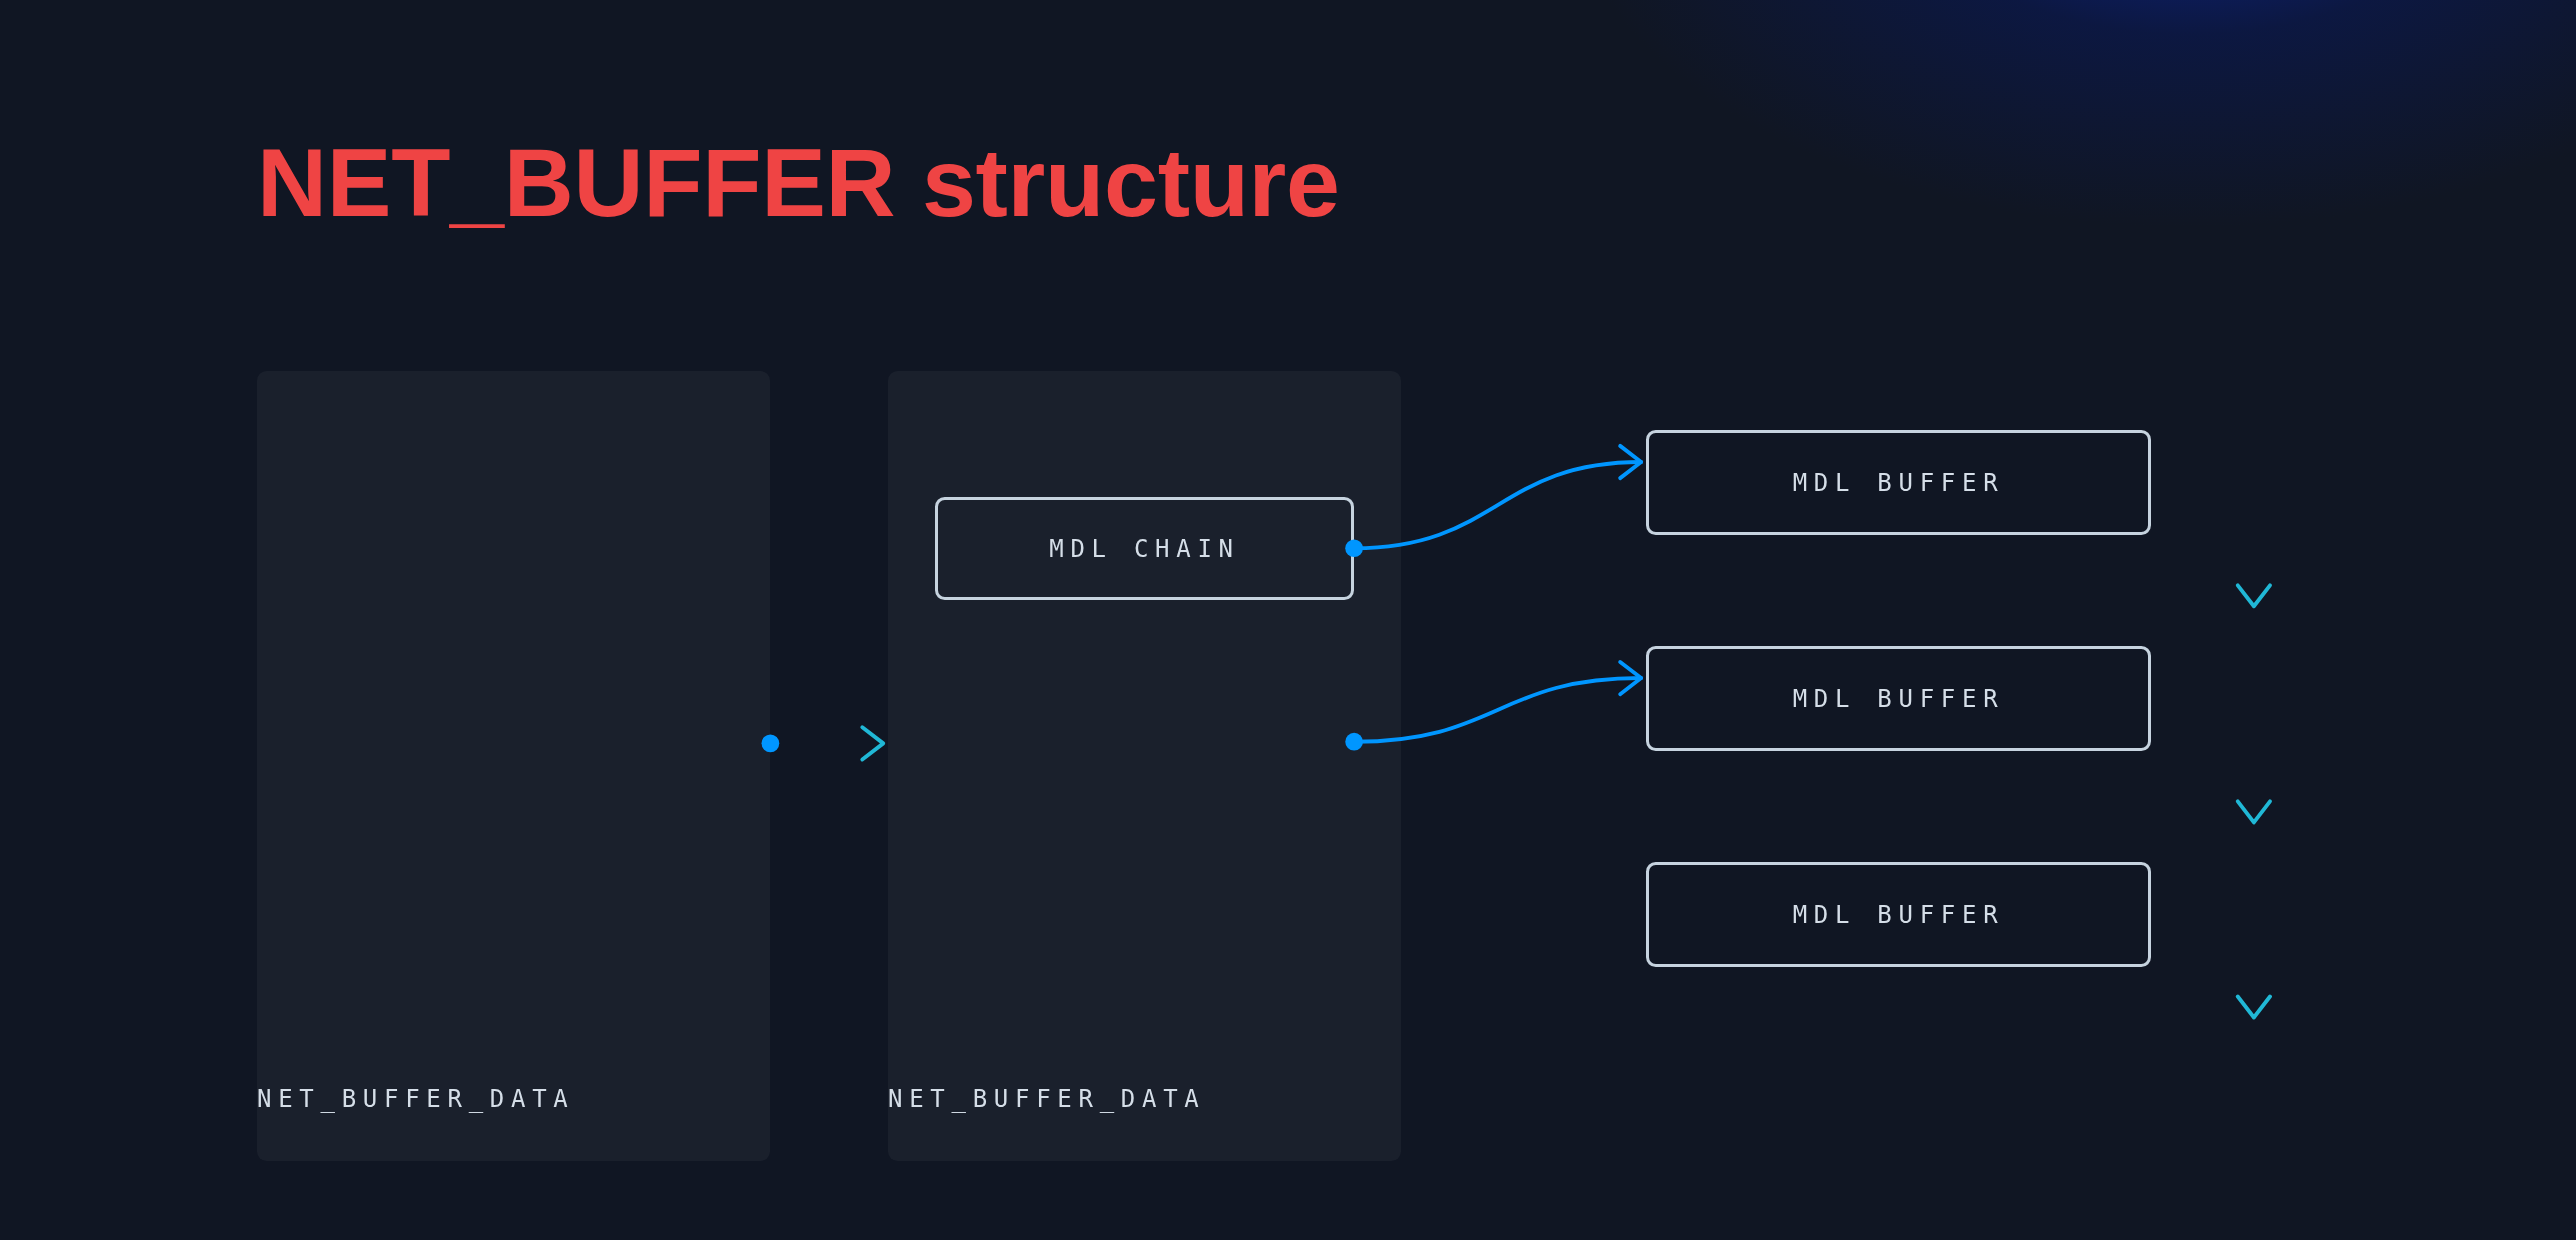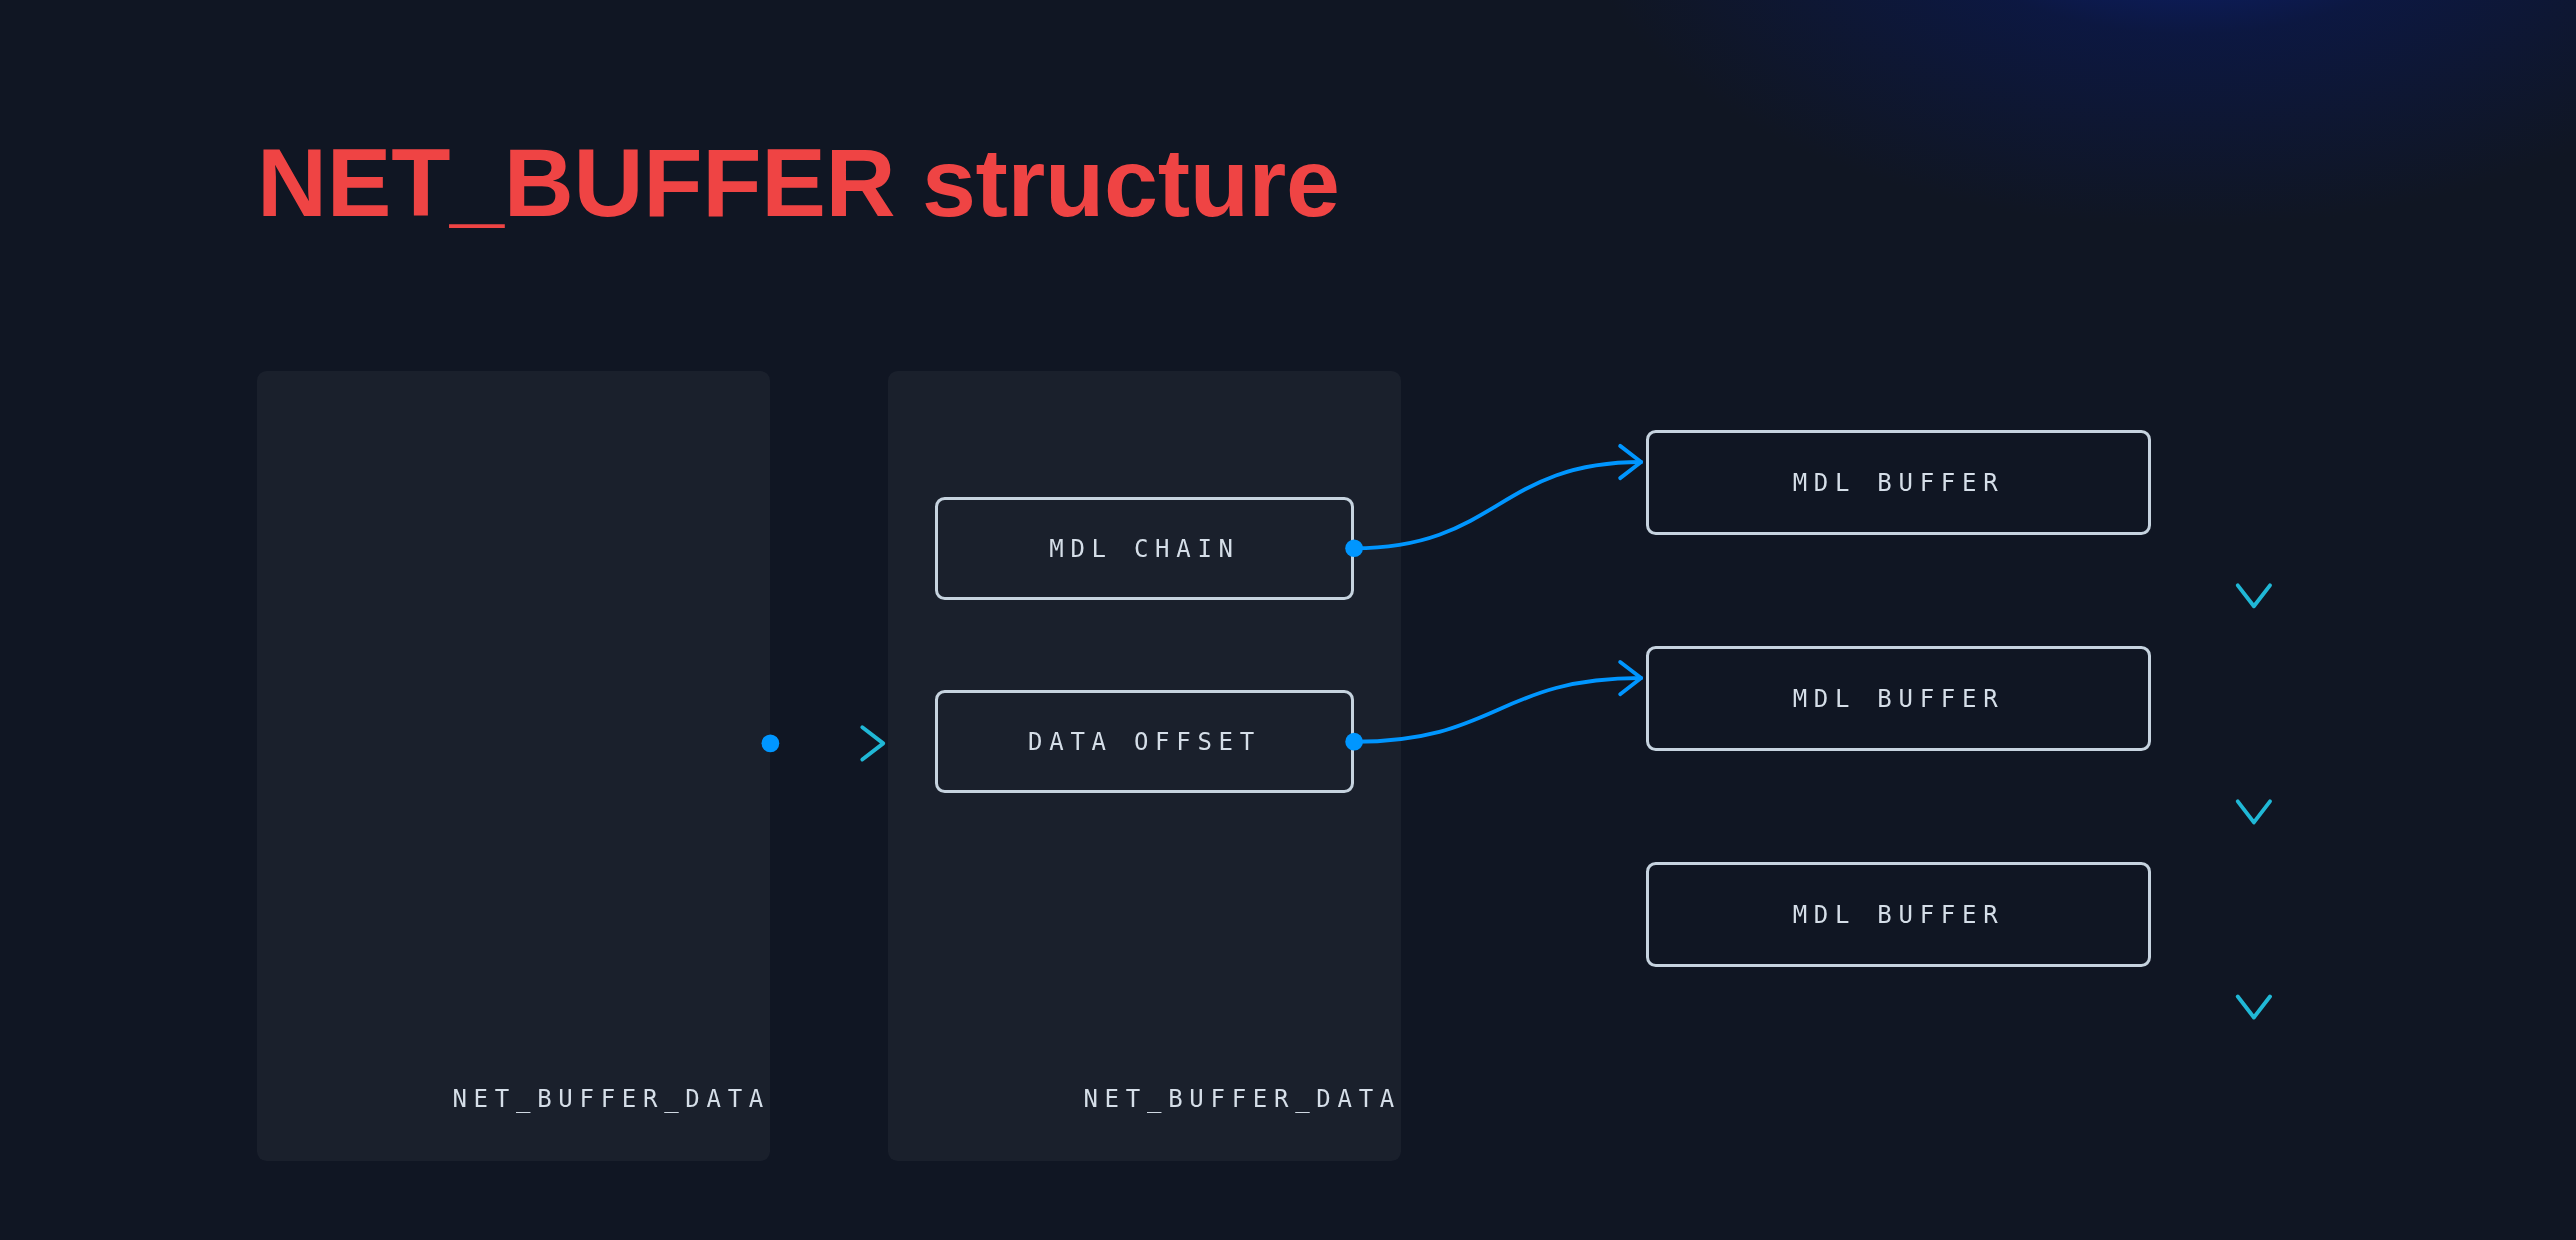--- a/index.html
+++ b/index.html
@@ -12,21 +12,21 @@
   .title{
     position:absolute;left:63px;top:42px;
     font-size:38px;font-weight:600;letter-spacing:-0.3px;color:#ef4444;margin-top:21px;
   }
   .panel{
     position:absolute;border-radius:3.8px;
     background:rgba(255,255,255,.045);
     box-sizing:border-box;
   }
   .panel-label{
-    position:absolute;left:0;right:0;bottom:19px;text-align:right;
+    position:absolute;left:0;right:0;bottom:19px;text-align:left;
     font-family:"Menlo","Consolas",monospace;font-size:9.4px;letter-spacing:.28em;
     color:#d5dee8;font-weight:500;
   }
   .inner-box{
     position:absolute;border:1.3px solid #c6d3df;border-radius:3.8px;
     display:flex;align-items:center;justify-content:center;
     font-family:"Menlo","Consolas",monospace;font-size:9.4px;letter-spacing:.28em;
     color:#d5dee8;font-weight:500;box-sizing:border-box;
   }
   .mdl-box{
@@ -45,21 +45,20 @@
 
   <div class="panel" id="panelL" style="left: 257px; top: 371px; width: 513px; height: 790px; border-radius: 9.7px;">
     <div class="panel-label" style="font-size: 24px; bottom: 48px;">NET_BUFFER_DATA</div>
   </div>
 
   <div class="panel" id="panelR" style="left: 888px; top: 371px; width: 513px; height: 790px; border-radius: 9.7px;">
     <div class="panel-label" style="font-size: 24px; bottom: 48px;">NET_BUFFER_DATA</div>
   </div>
 
   <div class="inner-box" id="innerA" style="left: 935px; top: 497px; width: 419px; height: 103px; font-size: 24px; border-width: 3.2px; border-radius: 9.7px; text-align: center;">MDL CHAIN</div>
-  <div class="inner-box" id="innerB" style="left: 935px; top: 690px; width: 419px; height: 103px; font-size: 24px; border-width: 3.2px; border-radius: 9.7px;">DATA OFFSET</div>
 
   <div class="mdl-box" id="mdl0" style="left: 1646px; top: 410px; width: 505px; height: 105px; font-size: 24px; border-width: 3.2px; border-radius: 9.7px;">MDL BUFFER</div>
   <div class="mdl-box" id="mdl1" style="left: 1646px; top: 626px; width: 505px; height: 105px; font-size: 24px; border-width: 3.2px; border-radius: 9.7px;">MDL BUFFER</div>
   <div class="mdl-box" id="mdl2" style="left: 1646px; top: 842px; width: 505px; height: 105px; font-size: 24px; border-width: 3.2px; border-radius: 9.7px;">MDL BUFFER</div>
 
   <svg class="connector" id="svg" viewBox="0 0 4096 1972">
       <defs>
         <linearGradient id="g1" x1="0" y1="0" x2="1" y2="0">
           <stop offset="0" stop-color="#0096ff"></stop>
           <stop offset="1" stop-color="#20b8d6"></stop>

